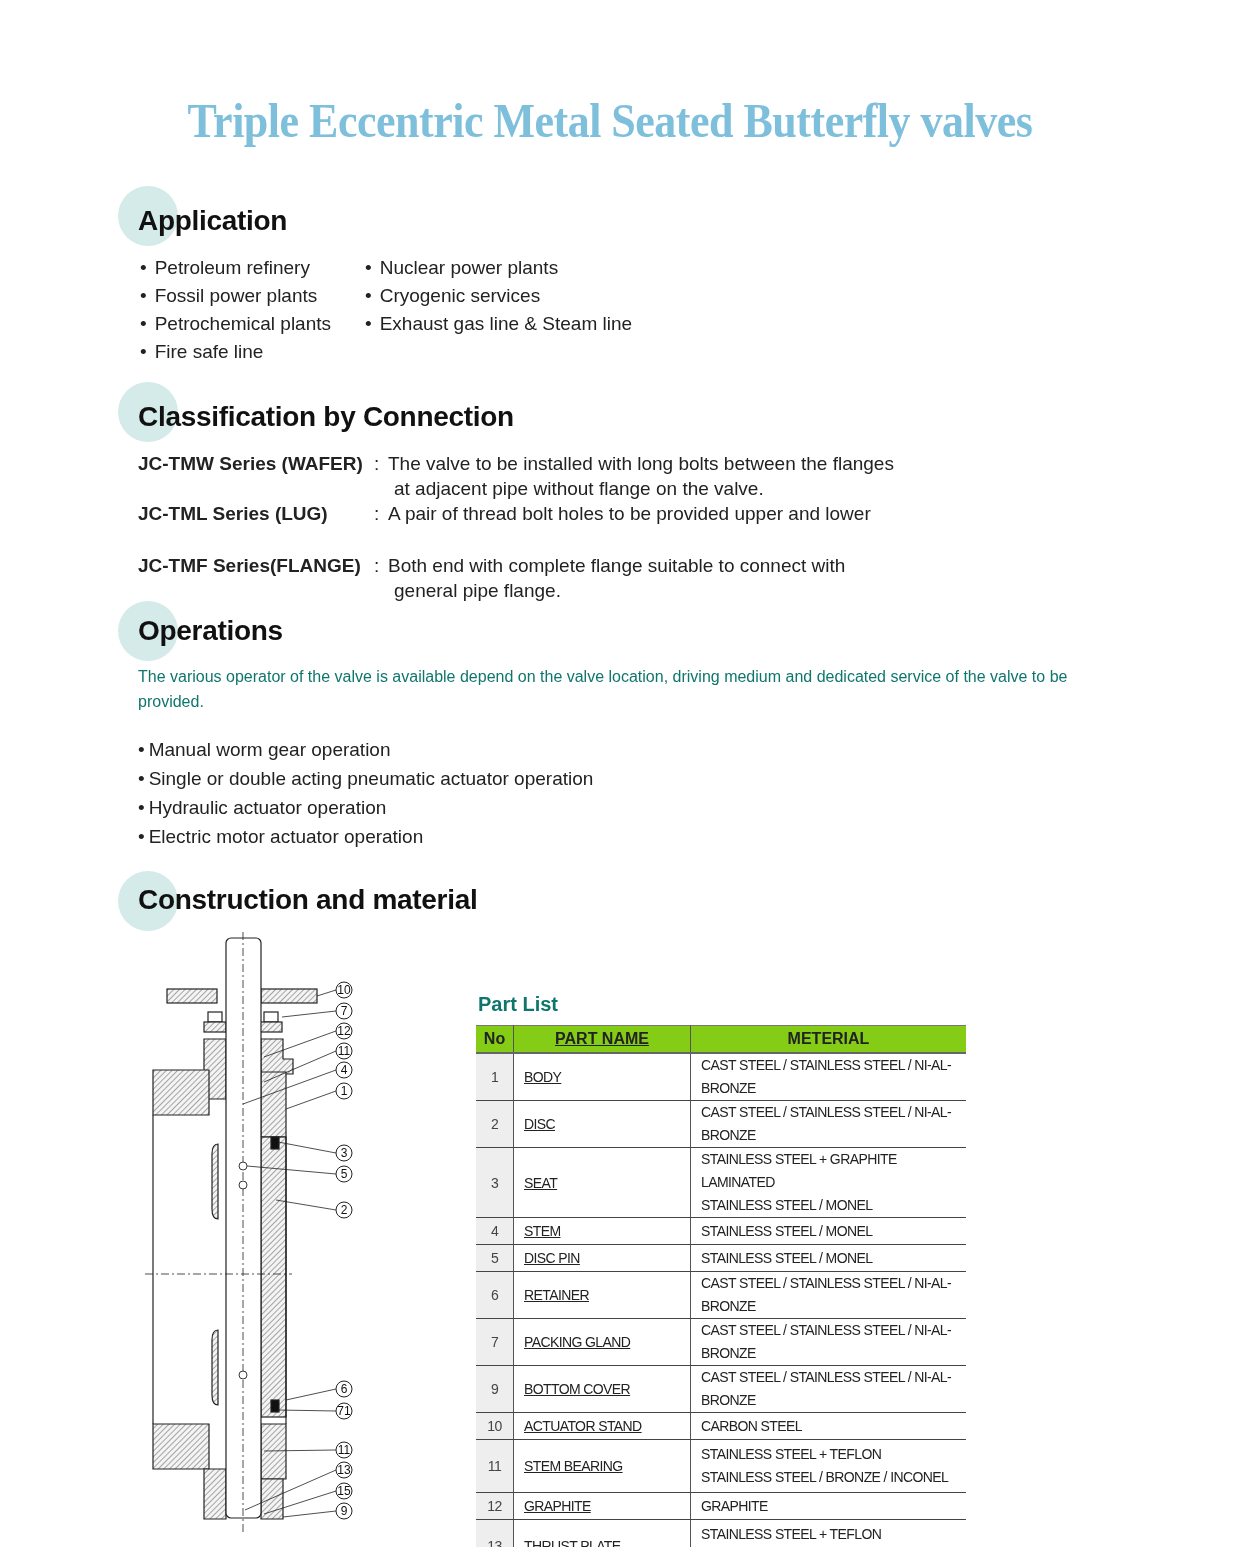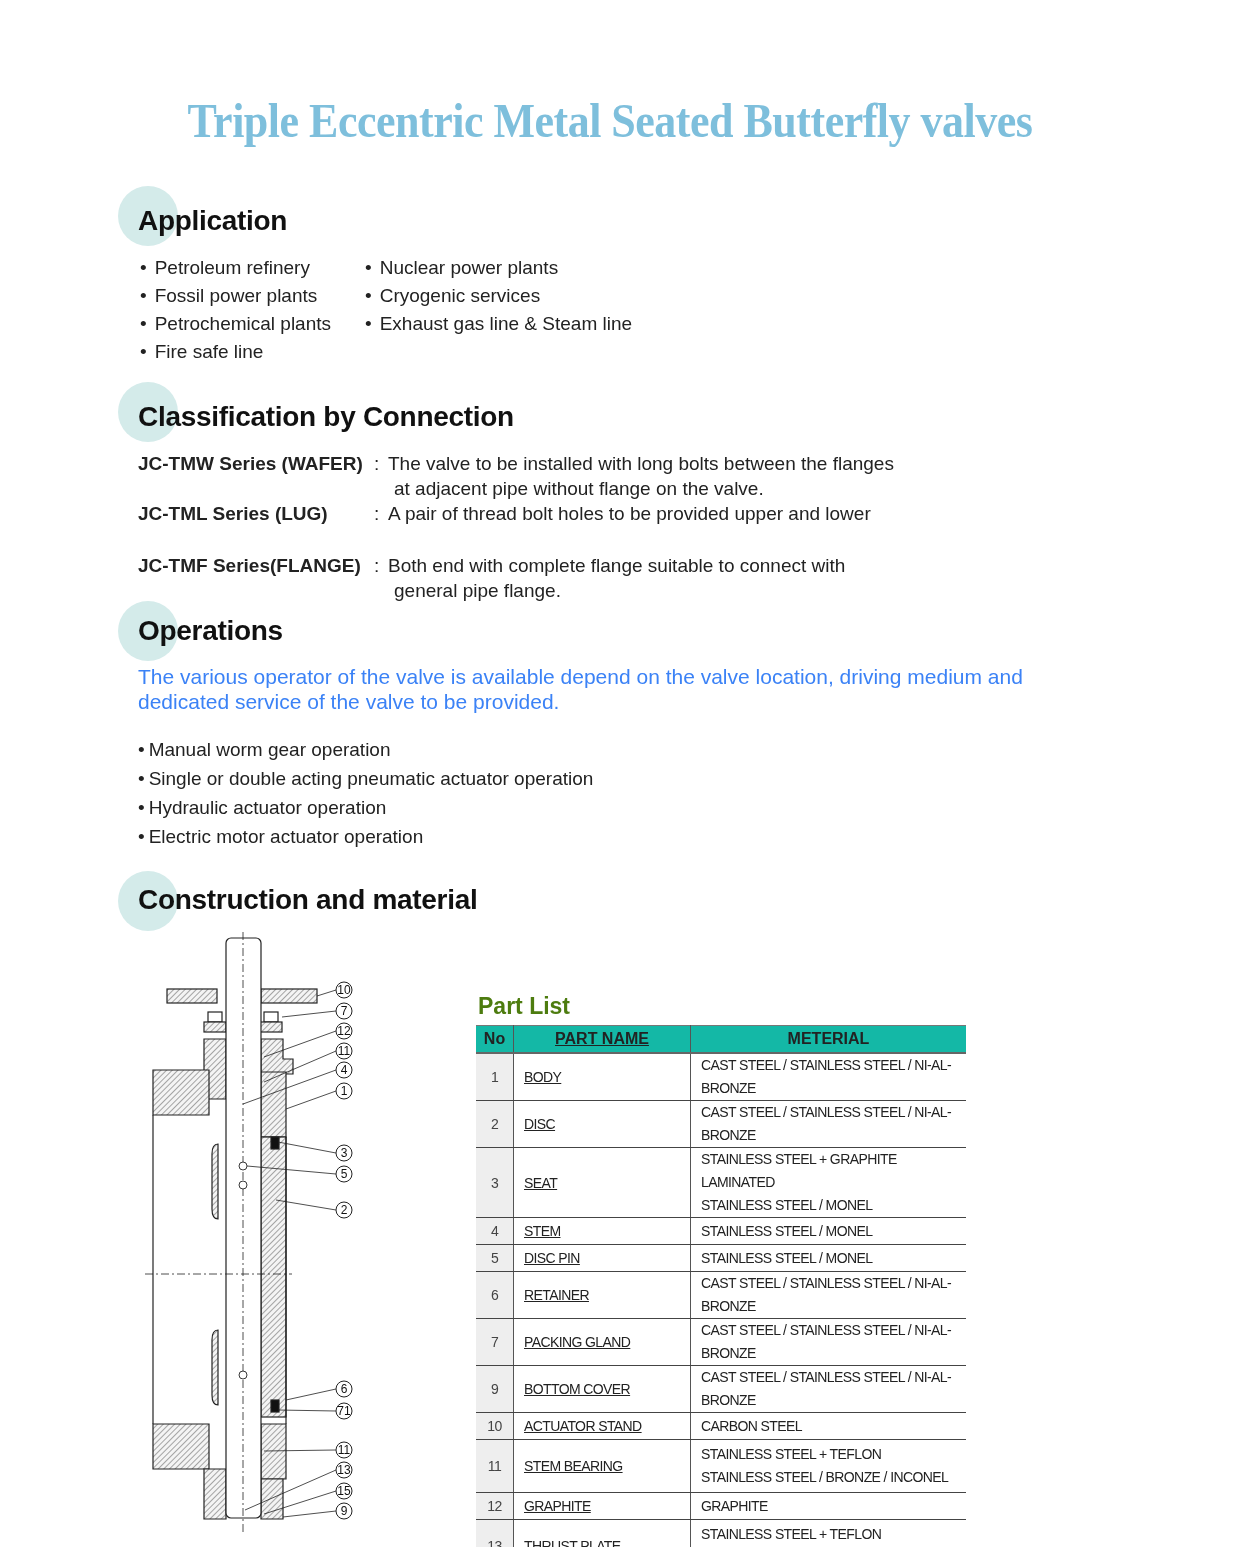--- a/index.html
+++ b/index.html
@@ -12,30 +12,30 @@
               color: #111; letter-spacing: -0.3px; }
   .sec-circle { position: absolute; width: 60px; height: 60px; border-radius: 50%;
                 background: #d4ebea; }
   .app-list { position: absolute; top: 254px; font-size: 19px; line-height: 28px; color: #222; }
   .app-list div::before { content: "\2022"; margin-right: 8px; }
   .cls-row { position: absolute; left: 138px; font-size: 19px; color: #222; line-height: 25px; }
   .cls-label { position: absolute; left: 0; white-space: nowrap; font-weight: bold; }
   .cls-desc { position: absolute; left: 236px; white-space: nowrap; }
   .cls-desc .colon { display: inline-block; width: 14px; }
   .cls-desc .cont { display: block; padding-left: 20px; }
-  .ops-text { position: absolute; left: 138px; top: 664px; width: 960px; font-size: 21px;
-              line-height: 25px; color: #3b82f6; }
+  .ops-text { position: absolute; left: 138px; top: 664px; width: 960px; font-size: 16px;
+              line-height: 25px; color: #0f766e; }
   .ops-list { position: absolute; left: 138px; top: 735px; font-size: 19px; line-height: 29px; color: #222; }
   .ops-list div::before { content: "\2022"; margin-right: 4px; }
   .diagram { position: absolute; left: 140px; top: 932px; width: 230px; height: 605px; }
   .partlist-title { position: absolute; left: 478px; top: 993px; font-weight: bold;
-                    font-size: 23px; color: #4d7c0f; }
+                    font-size: 20px; color: #0f766e; }
   table.parts { position: absolute; left: 476px; top: 1025px; width: 490px;
                 border-collapse: collapse; font-size: 14px; color: #222; }
-  table.parts th { background: #14b8a6; font-weight: bold; font-size: 16px; height: 26px;
+  table.parts th { background: #84cc16; font-weight: bold; font-size: 16px; height: 26px;
                    border-top: 1px solid #777; border-bottom: 2px solid #666; padding: 0; }
   table.parts td { border-bottom: 1.5px solid #444; padding: 0 10px; height: 26px;
                    font-family: "Liberation Sans Narrow", "Liberation Sans", sans-serif;
                    letter-spacing: -0.6px; }
   table.parts td.no { background: #eeeeee; text-align: center; width: 18px; padding: 0; color: #444; }
   table.parts .c-no { width: 37px; border-right: 1px solid #555; }
   table.parts .c-name { width: 156px; border-right: 1px solid #555; text-decoration: underline; }
   table.parts td.mat span { display: block; line-height: 23px; }
   table.parts tr.two td { height: 52px; }
 </style>

